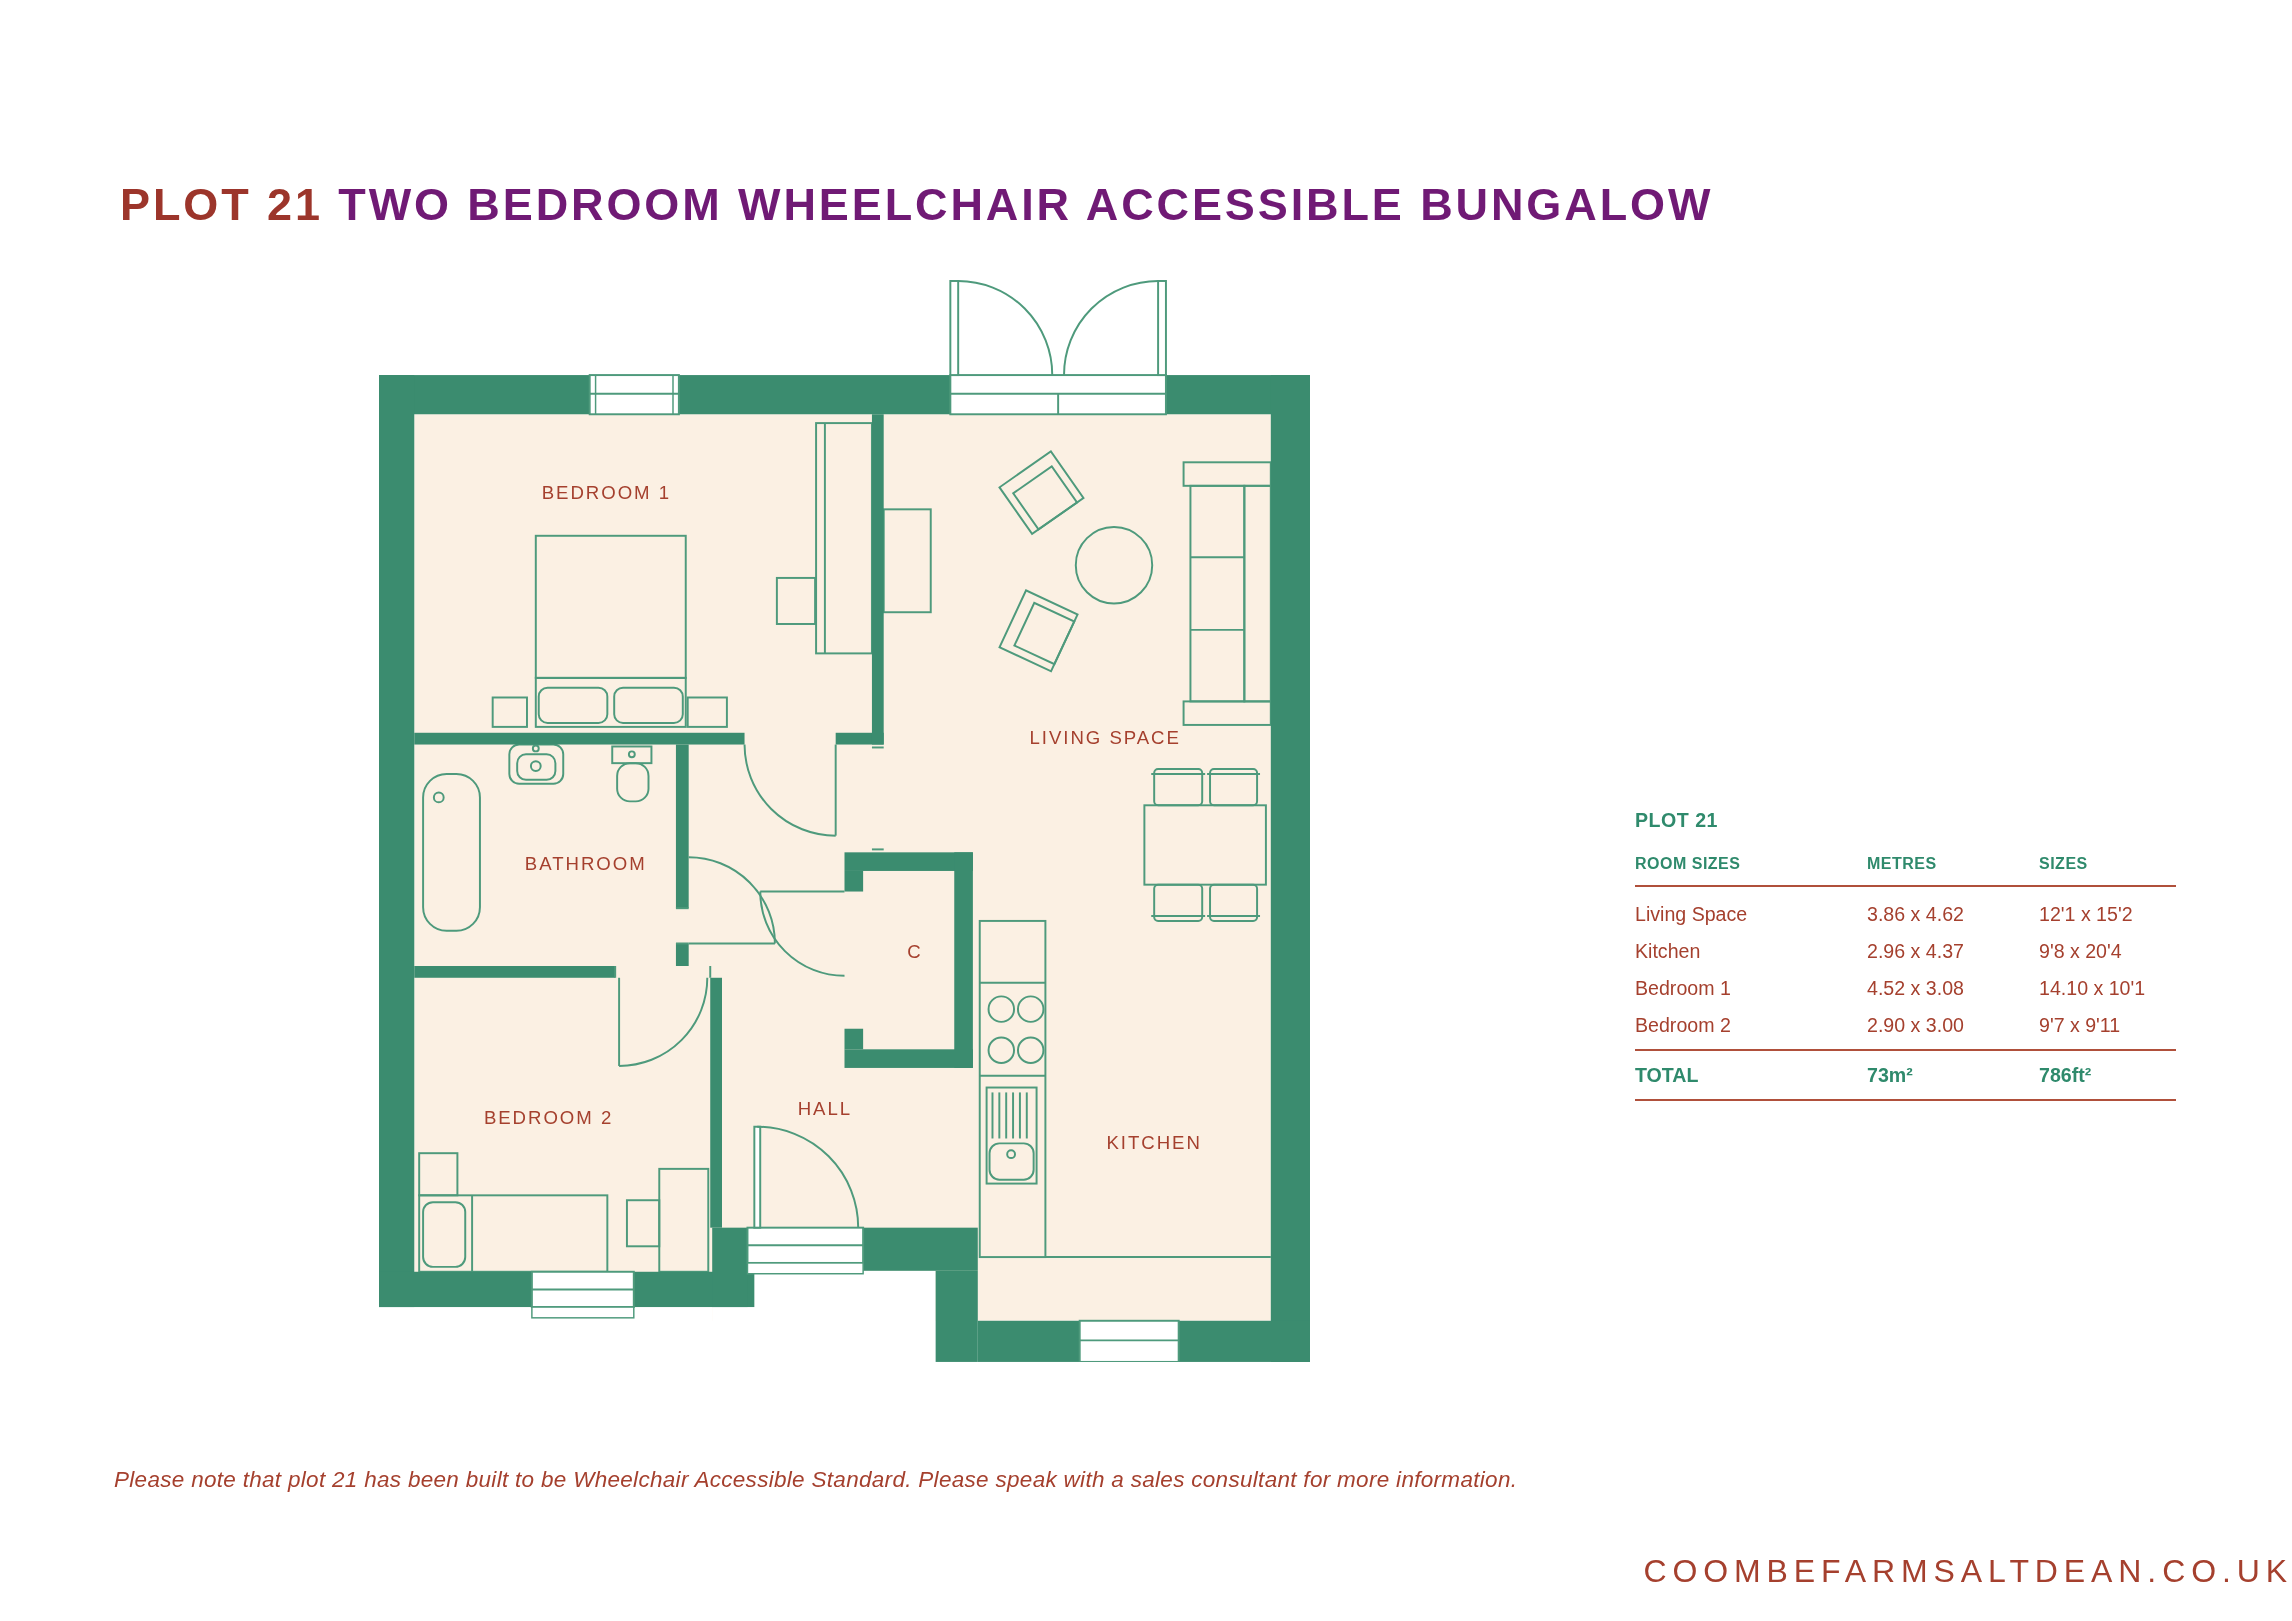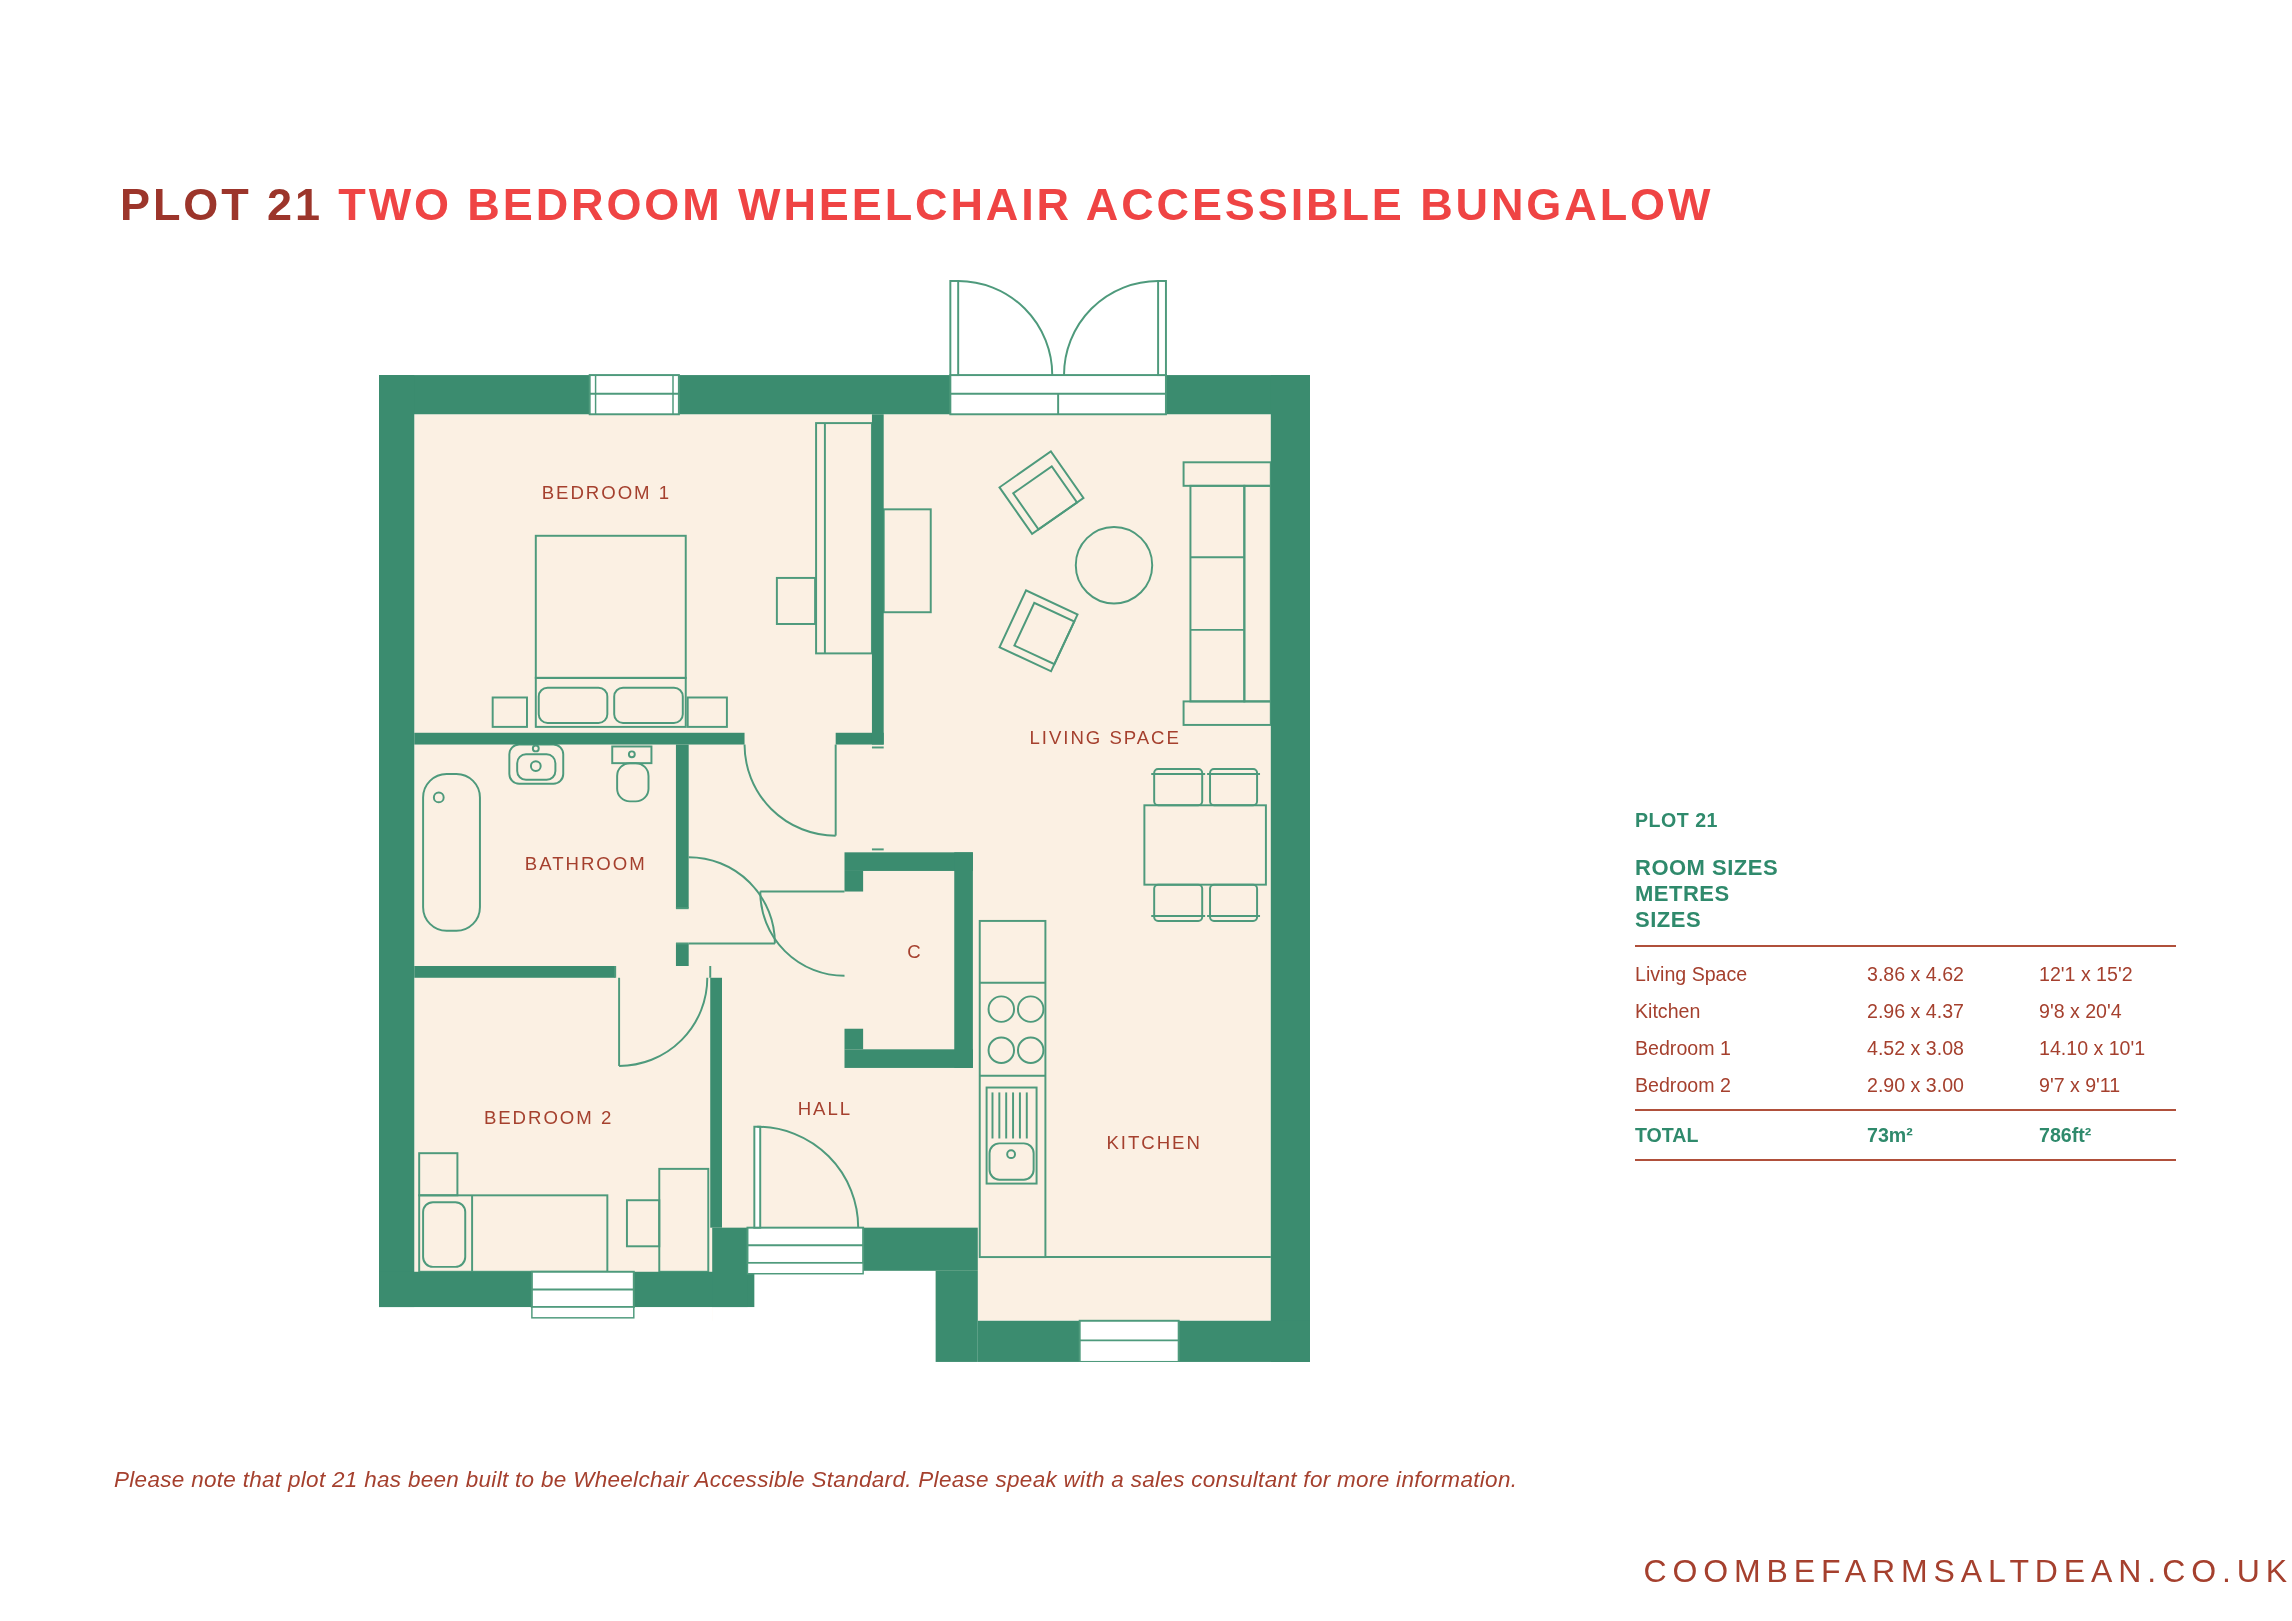--- a/index.html
+++ b/index.html
@@ -6,32 +6,32 @@
   body{
     width:2293px;height:1621px;position:relative;background:#ffffff;
     font-family:"Liberation Sans",sans-serif;overflow:hidden;
   }
   
   .page-title{
     position:absolute;left:120px;top:149px;font-size:45px;font-weight:600;
     letter-spacing:2.9px;white-space:nowrap;
   }
   .page-title .t-plot{color:#9c352b;}
-  .page-title .t-rest{color:#ef4444;}
+  .page-title .t-rest{color:#701a75;}
   
   .plan-wrap{position:absolute;left:379px;top:277px;width:931px;height:1085px;}
   .plan-wrap svg{display:block;}
   text.room-label{
     font-family:"Liberation Sans",sans-serif;font-size:19px;letter-spacing:2px;
     fill:#a5402e;
   }
   
   .sizes{position:absolute;left:1635px;top:810px;width:541px;color:#a5402e;}
   .sizes .plot{color:#2f8a6c;font-size:19.6px;font-weight:600;letter-spacing:0.5px;line-height:21.6px;}
-  .sizes .hdr{display:flex;color:#2f8a6c;font-weight:600;font-size:22px;margin-top:23.5px;letter-spacing:0.5px;flex-direction:column;}
+  .sizes .hdr{display:flex;color:#2f8a6c;font-weight:600;font-size:16px;margin-top:23.5px;letter-spacing:0.5px;}
   .sizes .rule{border:0;border-top:2px solid #b0503b;margin:11.8px 0 0 0;}
   .sizes .c-room{width:232px;}
   .sizes .c-met{width:172px;}
   .sizes .c-ft{flex:1;}
   .sizes .row{display:flex;font-size:19.6px;height:37px;align-items:flex-end;line-height:21.6px;}
   .sizes .rows{margin-top:2px;margin-bottom:11.8px;}
   .sizes .total{display:flex;color:#2f8a6c;font-weight:600;font-size:19.6px;margin:13.7px 0 11.8px 0;justify-content:space-between;}
   
   .footer-note{
     position:absolute;left:114px;top:1467px;font-size:22.5px;color:#a5402e;letter-spacing:0.3px;font-style:italic;

